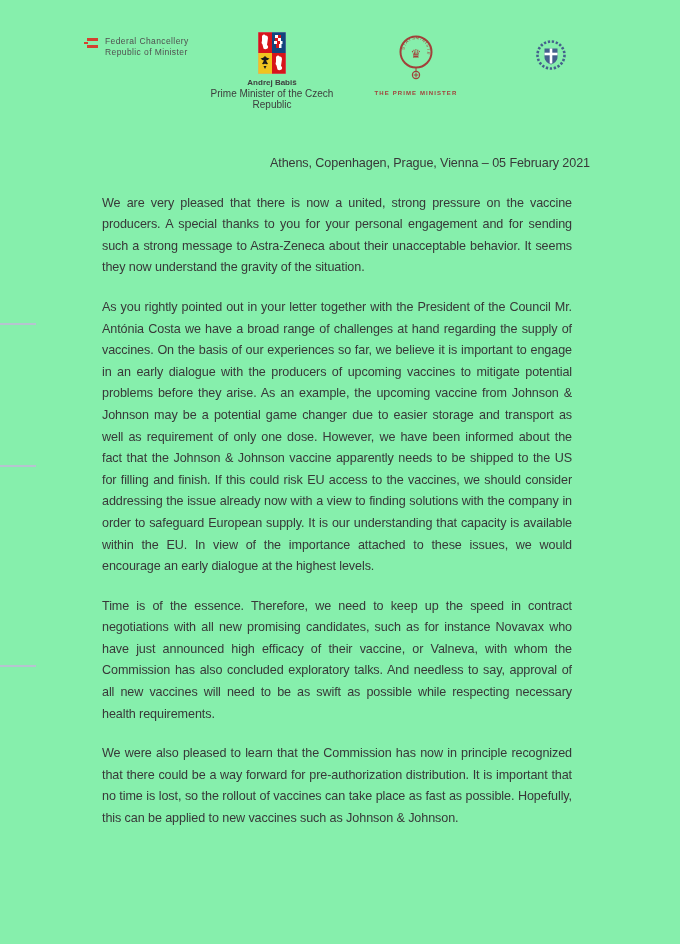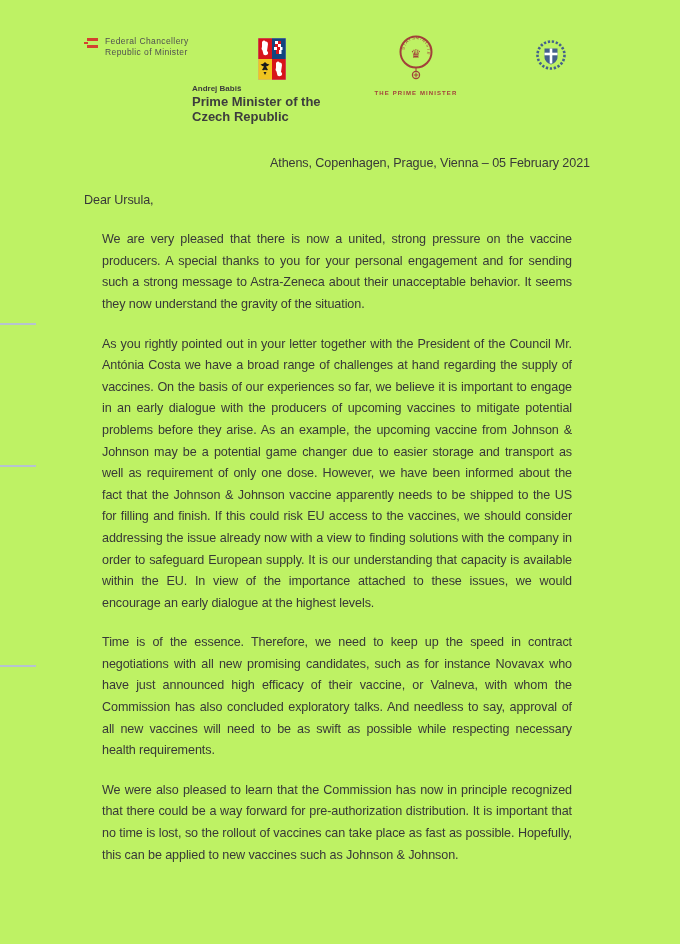--- a/index.html
+++ b/index.html
@@ -1,35 +1,35 @@
 <!DOCTYPE html>
 <html><head>
 <meta charset="utf-8">
 <style>
   html,body{margin:0;padding:0;background:#ffffff;}
   .page{
     position:relative;
     width:680px;height:944px;
-    background:#bef264;
+    background:#86efac;
     font-family:"Liberation Sans", sans-serif;
     overflow:hidden;
   }
 
   
   .lh-austria{position:absolute;left:84px;top:36px;display:flex;gap:7px;}
   .at-flag{width:14px;height:10px;position:relative;margin-top:2px;}
   .at-flag .bar-top{position:absolute;left:3px;top:0;width:11px;height:2.8px;background:#d3412f;}
   .at-flag .bar-mid{position:absolute;left:0;top:3.6px;width:3.5px;height:2.8px;background:#d3412f;}
   .at-flag .bar-bot{position:absolute;left:3px;top:7.2px;width:11px;height:2.8px;background:#d3412f;}
   .lh-austria .text{font-size:8.5px;line-height:11px;color:#4f4f4f;letter-spacing:0.4px;}
 
-  .lh-czech{position:absolute;left:192px;top:38px;width:160px;}
+  .lh-czech{position:absolute;left:192px;top:32px;width:160px;text-align:center;}
   .lh-czech svg{display:block;margin:0 auto;}
   .cz-name{font-size:8px;font-weight:bold;color:#3d3d3d;margin-top:4px;}
-  .cz-title{font-size:13px;color:#3d3d3d;margin-top:1px;font-weight:bold;}
+  .cz-title{font-size:10px;color:#3d3d3d;margin-top:1px;}
 
   .lh-danish{position:absolute;left:356px;top:33px;width:120px;text-align:center;}
   .dk-title{font-size:6px;font-weight:bold;color:#a2403a;letter-spacing:1.1px;margin-top:3px;}
 
   .lh-greek{position:absolute;left:533px;top:38px;}
 
   
   .mark{position:absolute;left:0;width:36px;height:2px;background:#b6c3d0;}
   .mark-1{top:323px;}
   .mark-2{top:465px;}
@@ -121,20 +121,19 @@
       <rect x="11.5" y="14.7" width="13" height="2.6" fill="#ffffff"></rect>
     </svg>
   </div>
 
   <div class="mark mark-1"></div>
   <div class="mark mark-2"></div>
   <div class="mark mark-3"></div>
 
   <div class="body">
     <div class="dateline">Athens, Copenhagen, Prague, Vienna – 05 February 2021</div>
-    <div class="salutation">Dear Ursula,</div>
     <p class="para p1">We are very pleased that there is now a united, strong pressure on the vaccine producers. A special thanks to you for your personal engagement and for sending such a strong message to Astra-Zeneca about their unacceptable behavior. It seems they now understand the gravity of the situation.</p>
     <p class="para p2">As you rightly pointed out in your letter together with the President of the Council Mr. Antónia Costa we have a broad range of challenges at hand regarding the supply of vaccines. On the basis of our experiences so far, we believe it is important to engage in an early dialogue with the producers of upcoming vaccines to mitigate potential problems before they arise. As an example, the upcoming vaccine from Johnson &amp; Johnson may be a potential game changer due to easier storage and transport as well as requirement of only one dose. However, we have been informed about the fact that the Johnson &amp; Johnson vaccine apparently needs to be shipped to the US for filling and finish. If this could risk EU access to the vaccines, we should consider addressing the issue already now with a view to finding solutions with the company in order to safeguard European supply. It is our understanding that capacity is available within the EU. In view of the importance attached to these issues, we would encourage an early dialogue at the highest levels.</p>
     <p class="para p3">Time is of the essence. Therefore, we need to keep up the speed in contract negotiations with all new promising candidates, such as for instance Novavax who have just announced high efficacy of their vaccine, or Valneva, with whom the Commission has also concluded exploratory talks. And needless to say, approval of all new vaccines will need to be as swift as possible while respecting necessary health requirements.</p>
     <p class="para p4">We were also pleased to learn that the Commission has now in principle recognized that there could be a way forward for pre-authorization distribution. It is important that no time is lost, so the rollout of vaccines can take place as fast as possible. Hopefully, this can be applied to new vaccines such as Johnson &amp; Johnson.</p>
   </div>
 
 </div>
 
 </body></html>

